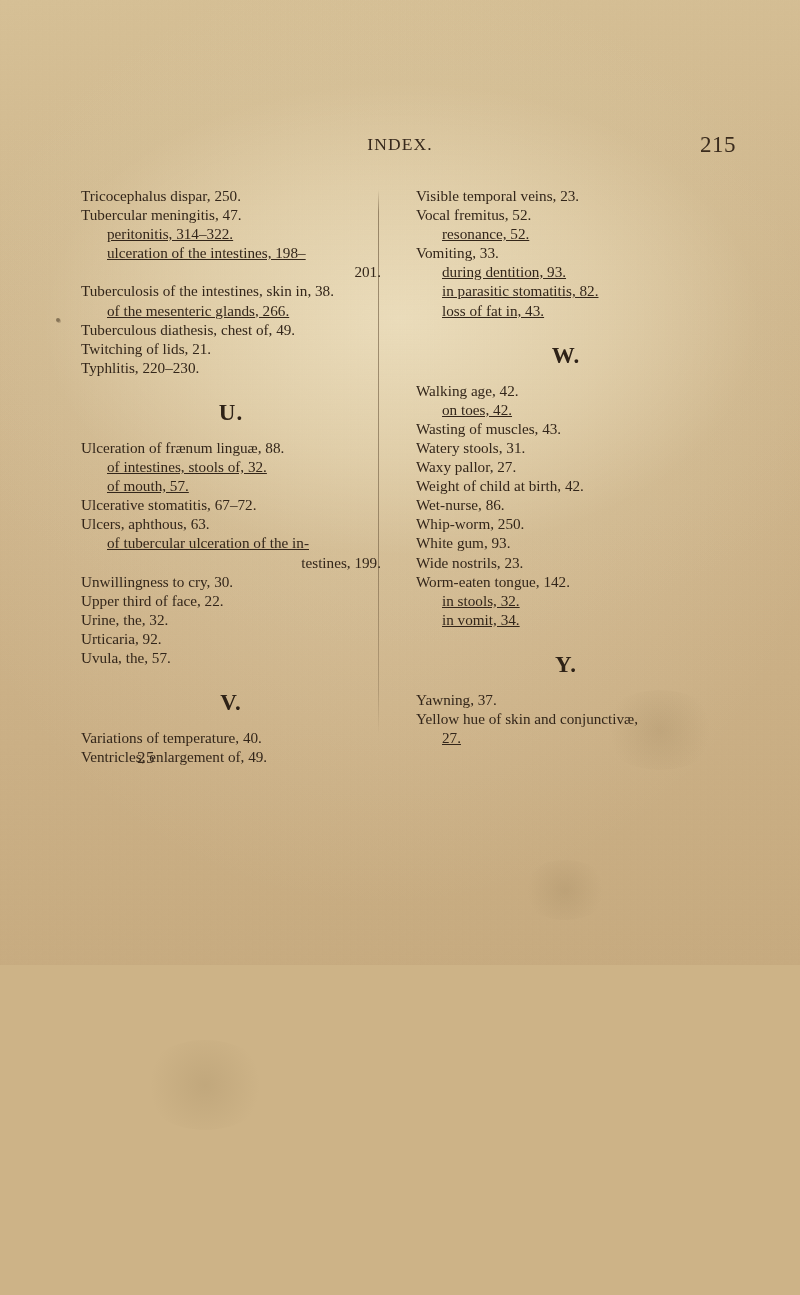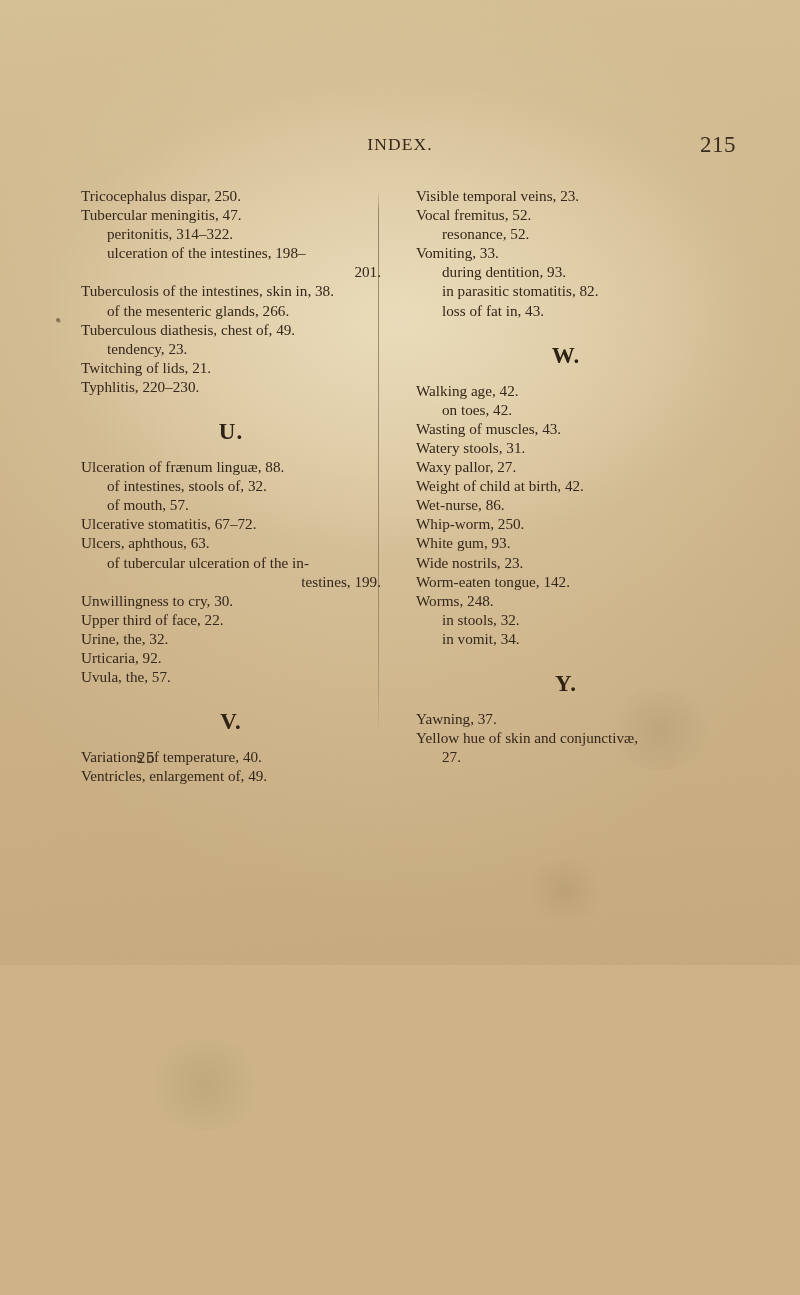--- a/index.html
+++ b/index.html
@@ -99,21 +99,21 @@
   }
 
   .entry {
     font-size: 15.2px;
     line-height: 19.1px;
     color: #33261a;
     margin: 0;
     white-space: nowrap;
   }
   .lvl1 { padding-left: 0; }
-  .lvl2 { padding-left: 26px; }
+  .lvl2 { padding-left: 26px; text-decoration: underline; }
   .lvl3 { padding-left: 44px; text-align: right; }
 
   
   .just {
     text-align: justify;
     text-align-last: left;
     white-space: normal;
   }
   .hang {
     padding-left: 26px;
@@ -180,21 +180,20 @@
     <div class="rule"></div>
     <div class="col col-left" id="col-left">
         <p class="entry lvl1">Tricocephalus dispar, 250.</p>
         <p class="entry lvl1">Tubercular meningitis, 47.</p>
         <p class="entry lvl2">peritonitis, 314–322.</p>
         <p class="entry lvl2 just hang">ulceration of the intestines, 198–</p>
         <p class="entry lvl3">201.</p>
         <p class="entry lvl1">Tuberculosis of the intestines, skin in, 38.</p>
         <p class="entry lvl2">of the mesenteric glands, 266.</p>
         <p class="entry lvl1">Tuberculous diathesis, chest of, 49.</p>
-        <p class="entry lvl2">tendency, 23.</p>
         <p class="entry lvl1">Twitching of lids, 21.</p>
         <p class="entry lvl1">Typhlitis, 220–230.</p>
         <div class="letter-gap-top"></div>
         <div class="letter">U.</div>
         <div class="letter-gap-bot"></div>
         <p class="entry lvl1">Ulceration of frænum linguæ, 88.</p>
         <p class="entry lvl2">of intestines, stools of, 32.</p>
         <p class="entry lvl2">of mouth, 57.</p>
         <p class="entry lvl1">Ulcerative stomatitis, 67–72.</p>
         <p class="entry lvl1">Ulcers, aphthous, 63.</p>
@@ -226,21 +225,20 @@
         <p class="entry lvl2">on toes, 42.</p>
         <p class="entry lvl1">Wasting of muscles, 43.</p>
         <p class="entry lvl1">Watery stools, 31.</p>
         <p class="entry lvl1">Waxy pallor, 27.</p>
         <p class="entry lvl1">Weight of child at birth, 42.</p>
         <p class="entry lvl1">Wet-nurse, 86.</p>
         <p class="entry lvl1">Whip-worm, 250.</p>
         <p class="entry lvl1">White gum, 93.</p>
         <p class="entry lvl1">Wide nostrils, 23.</p>
         <p class="entry lvl1">Worm-eaten tongue, 142.</p>
-        <p class="entry lvl1">Worms, 248.</p>
         <p class="entry lvl2">in stools, 32.</p>
         <p class="entry lvl2">in vomit, 34.</p>
         <div class="letter-gap-top"></div>
         <div class="letter">Y.</div>
         <div class="letter-gap-bot"></div>
         <p class="entry lvl1">Yawning, 37.</p>
         <p class="entry lvl1 just">Yellow hue of skin and conjunctivæ,</p>
         <p class="entry lvl2">27.</p>
       </div>
   </div>

